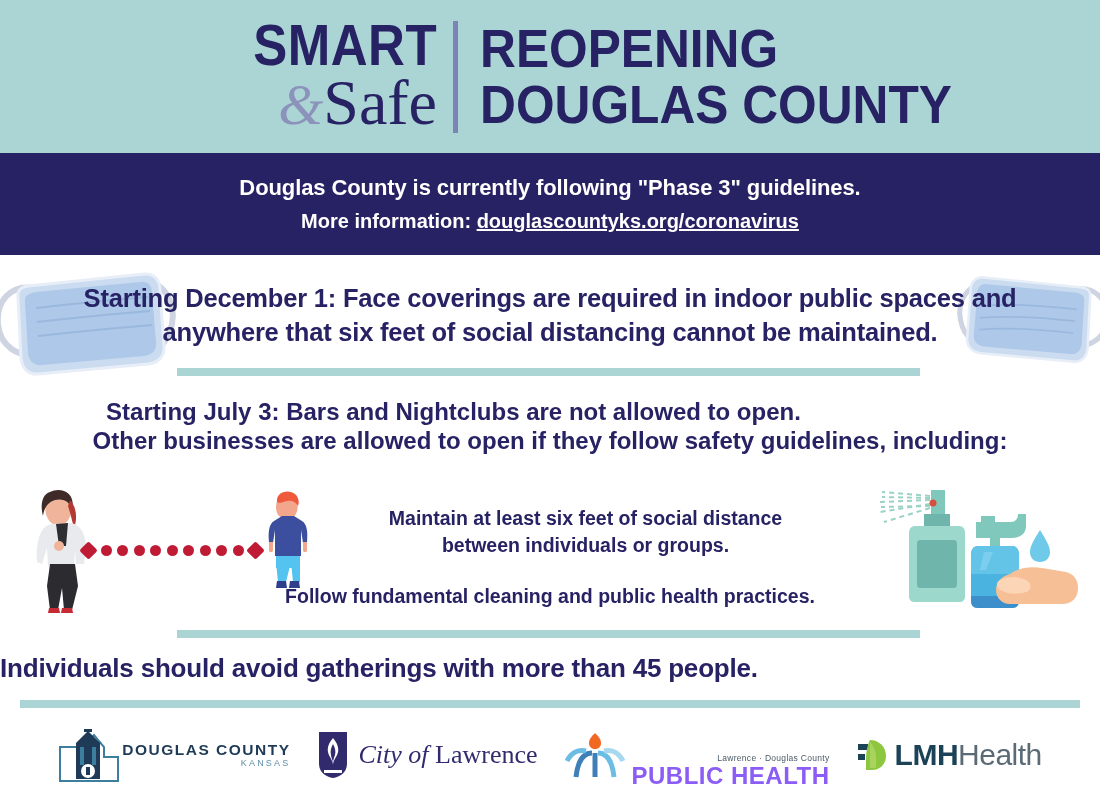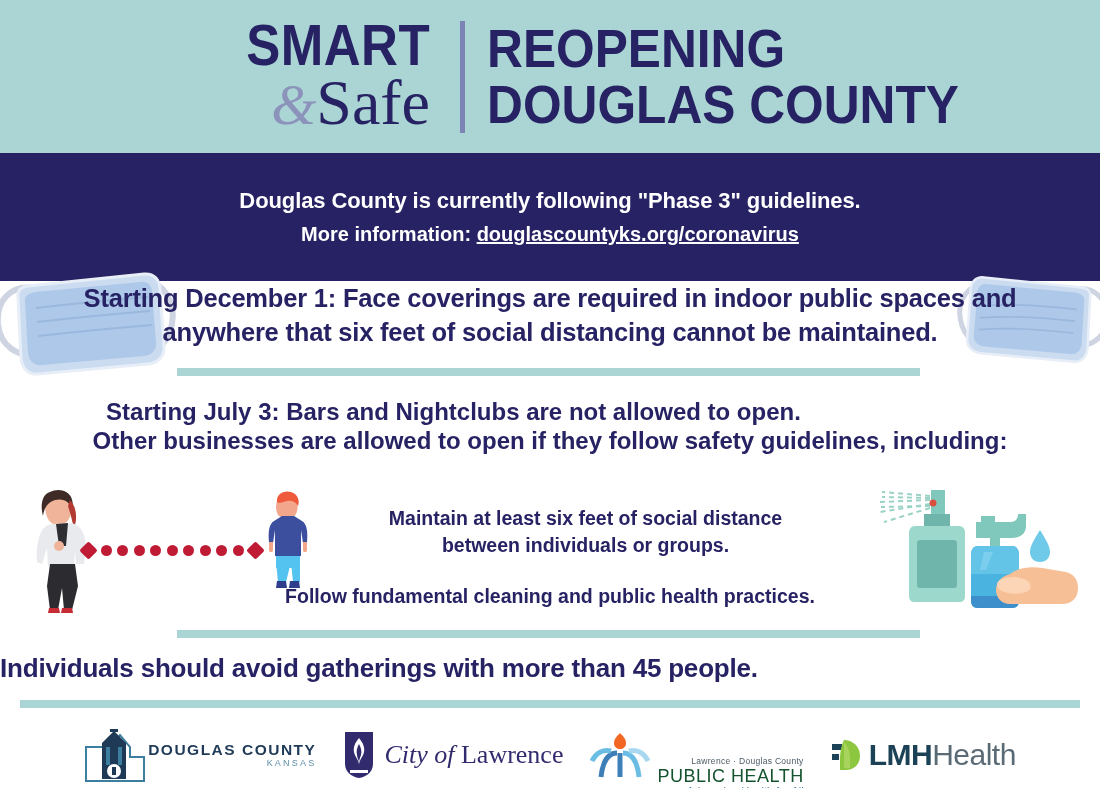--- a/index.html
+++ b/index.html
@@ -29,21 +29,21 @@
     position: absolute;
     left: 0; top: 0;
     width: 1100px; height: 153px;
     display: flex;
     align-items: center;
     justify-content: center;
   }
   .brand-left {
     width: 330px;
     text-align: right;
-    padding-right: 30px;
+    padding-right: 16px;
     line-height: 0.92;
   }
   .brand-smart {
     display: block;
     font-family: "Liberation Sans", sans-serif;
     font-weight: bold;
     font-size: 58px;
     letter-spacing: 0.5px;
     color: #262263;
     transform: scaleX(0.88);
@@ -86,21 +86,21 @@
     letter-spacing: 0px;
     transform: scaleX(0.92);
     transform-origin: left center;
     white-space: nowrap;
   }
 
   
   .phase-band {
     position: absolute;
     left: 0; top: 153px;
-    width: 1100px; height: 128px;
+    width: 1100px; height: 102px;
     background: #262263;
     display: flex;
     flex-direction: column;
     align-items: center;
     justify-content: center;
   }
   .phase-line1 {
     color: #ffffff;
     font-weight: bold;
     font-size: 22px;
@@ -266,23 +266,23 @@
   .ph-text { margin-left: 6px; line-height: 1; text-align: right; margin-top: 44px; }
   .ph-top {
     display: block;
     font-size: 8.5px;
     color: #4a5a66;
     letter-spacing: 0.3px;
     margin-bottom: 1px;
   }
   .ph-main {
     display: block;
-    font-weight: normal;
-    font-size: 18px;
-    color: #14532d;
+    font-weight: bold;
+    font-size: 24px;
+    color: #8b5cf6;
     letter-spacing: 0.5px;
   }
   .ph-sub {
     display: block;
     font-size: 11px;
     color: #4a7fa8;
     margin-top: 1px;
   }
 
   .lmh-text {

